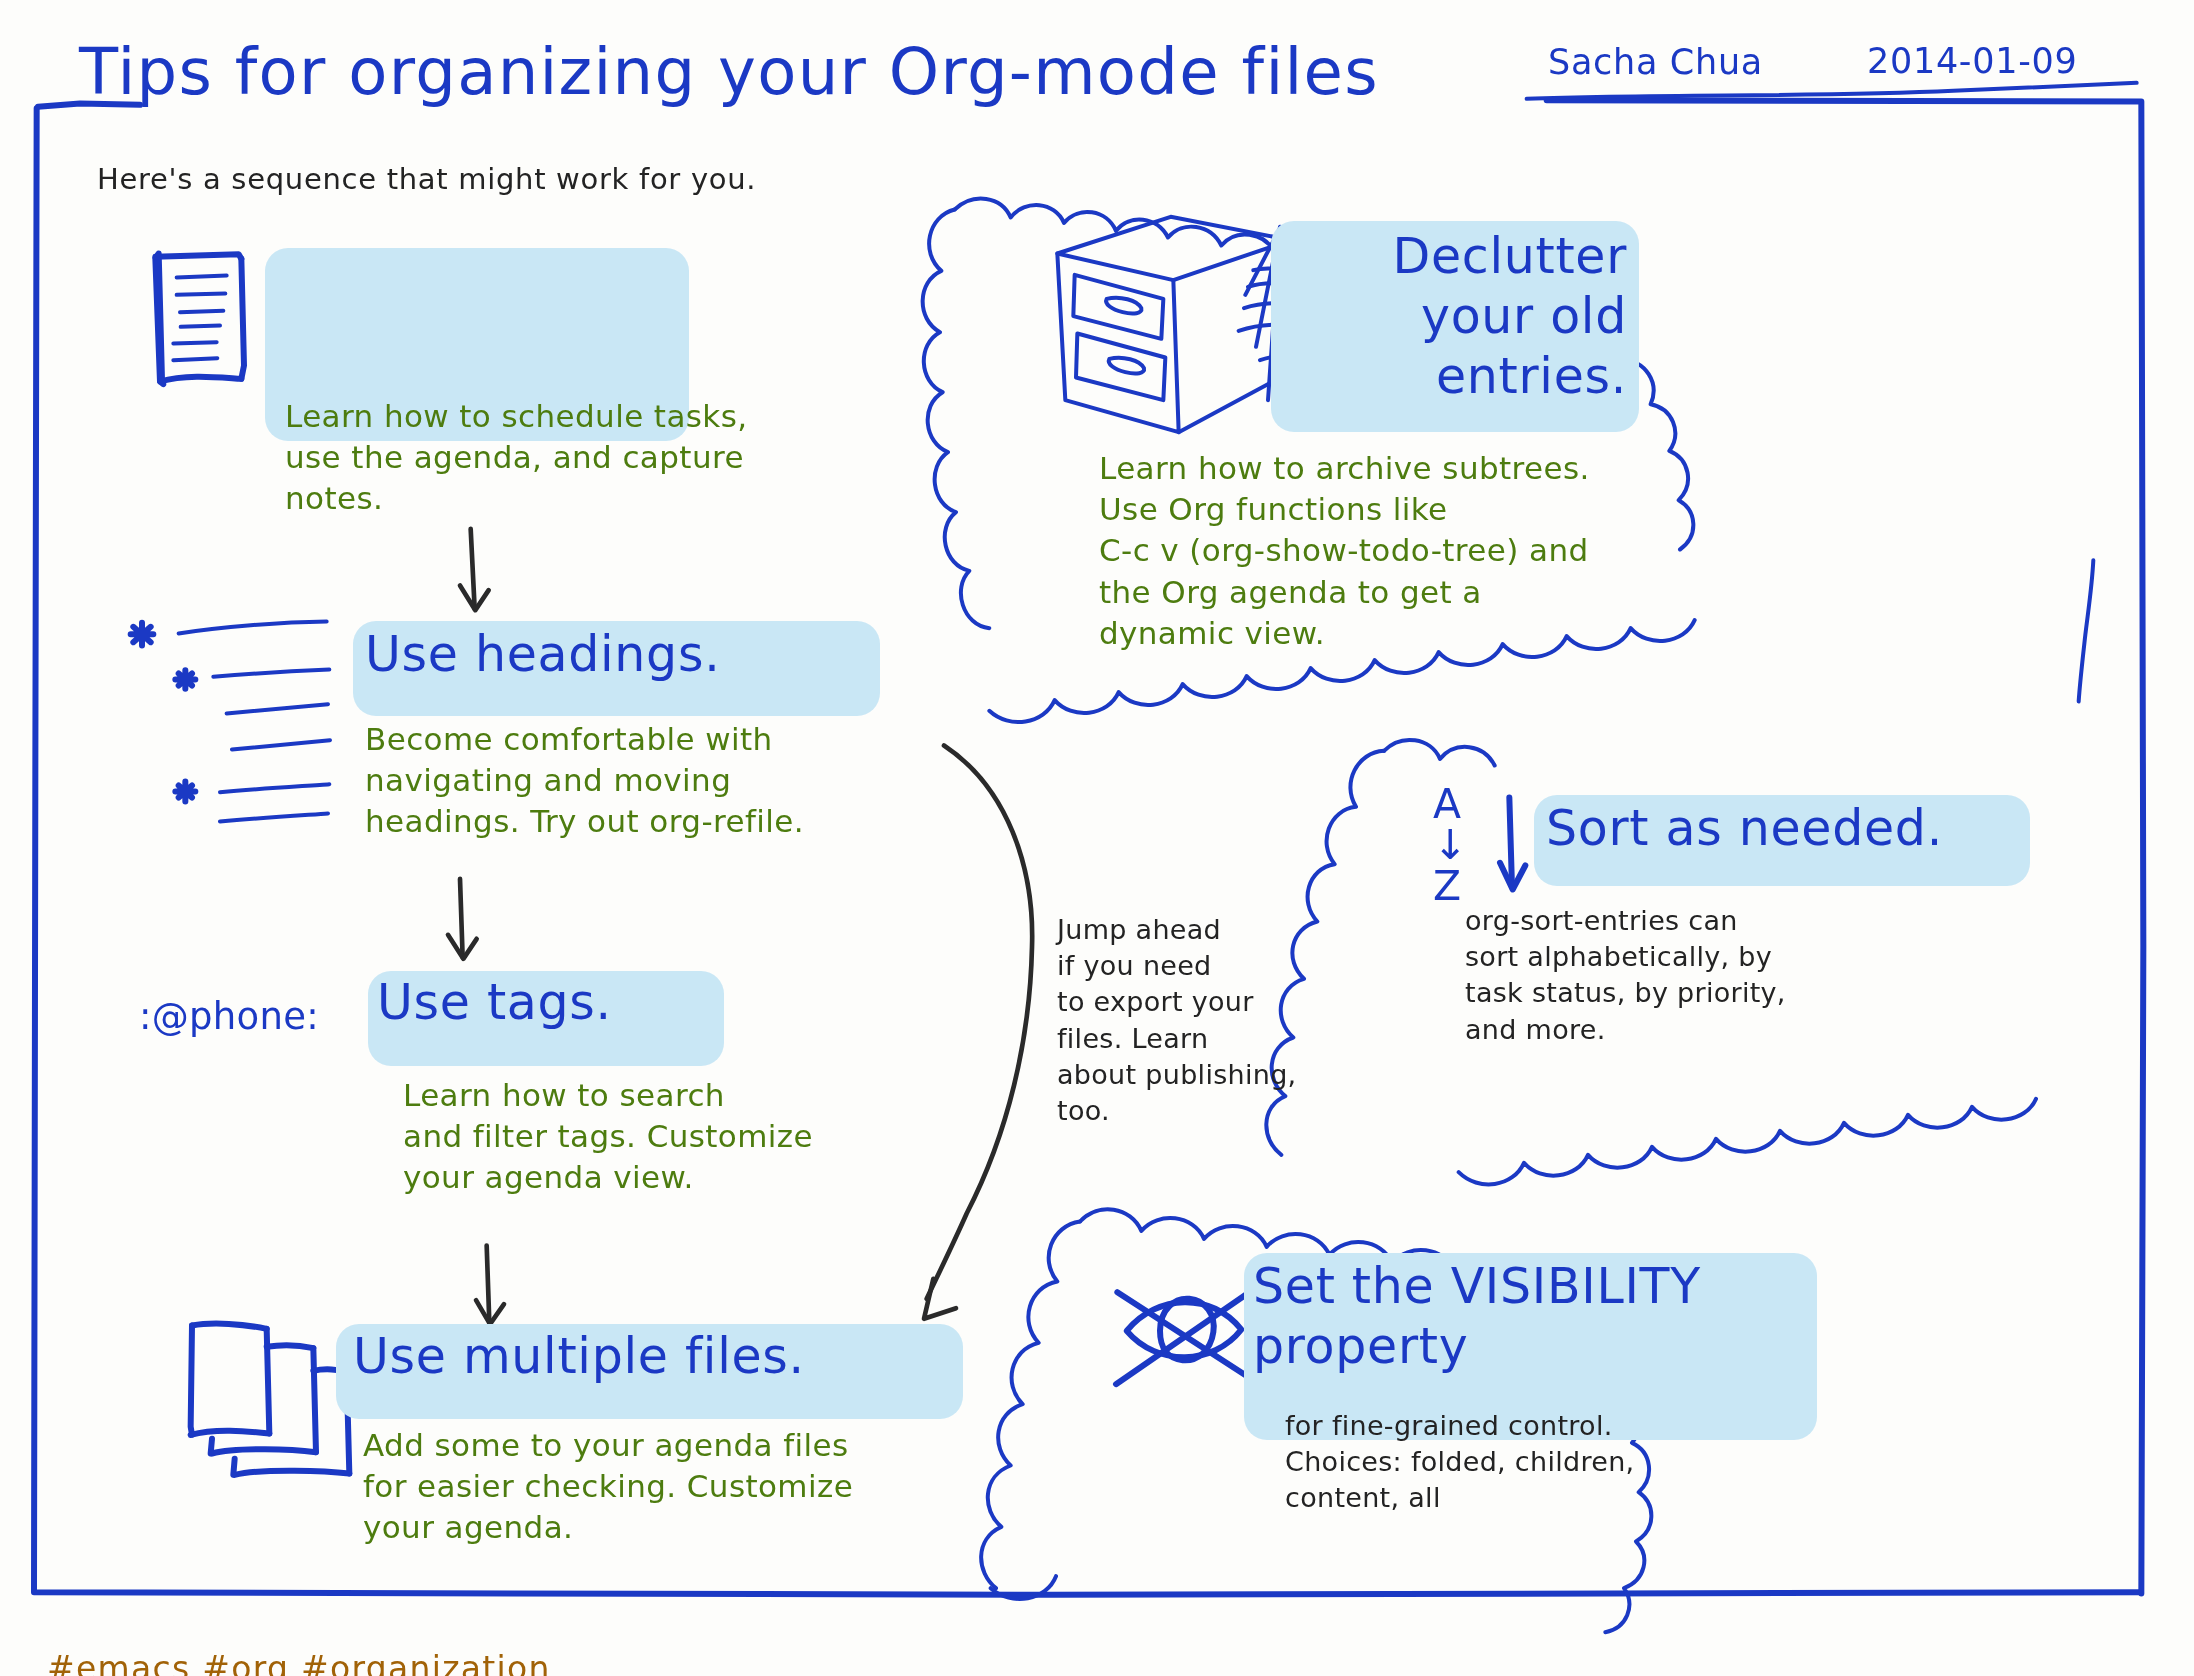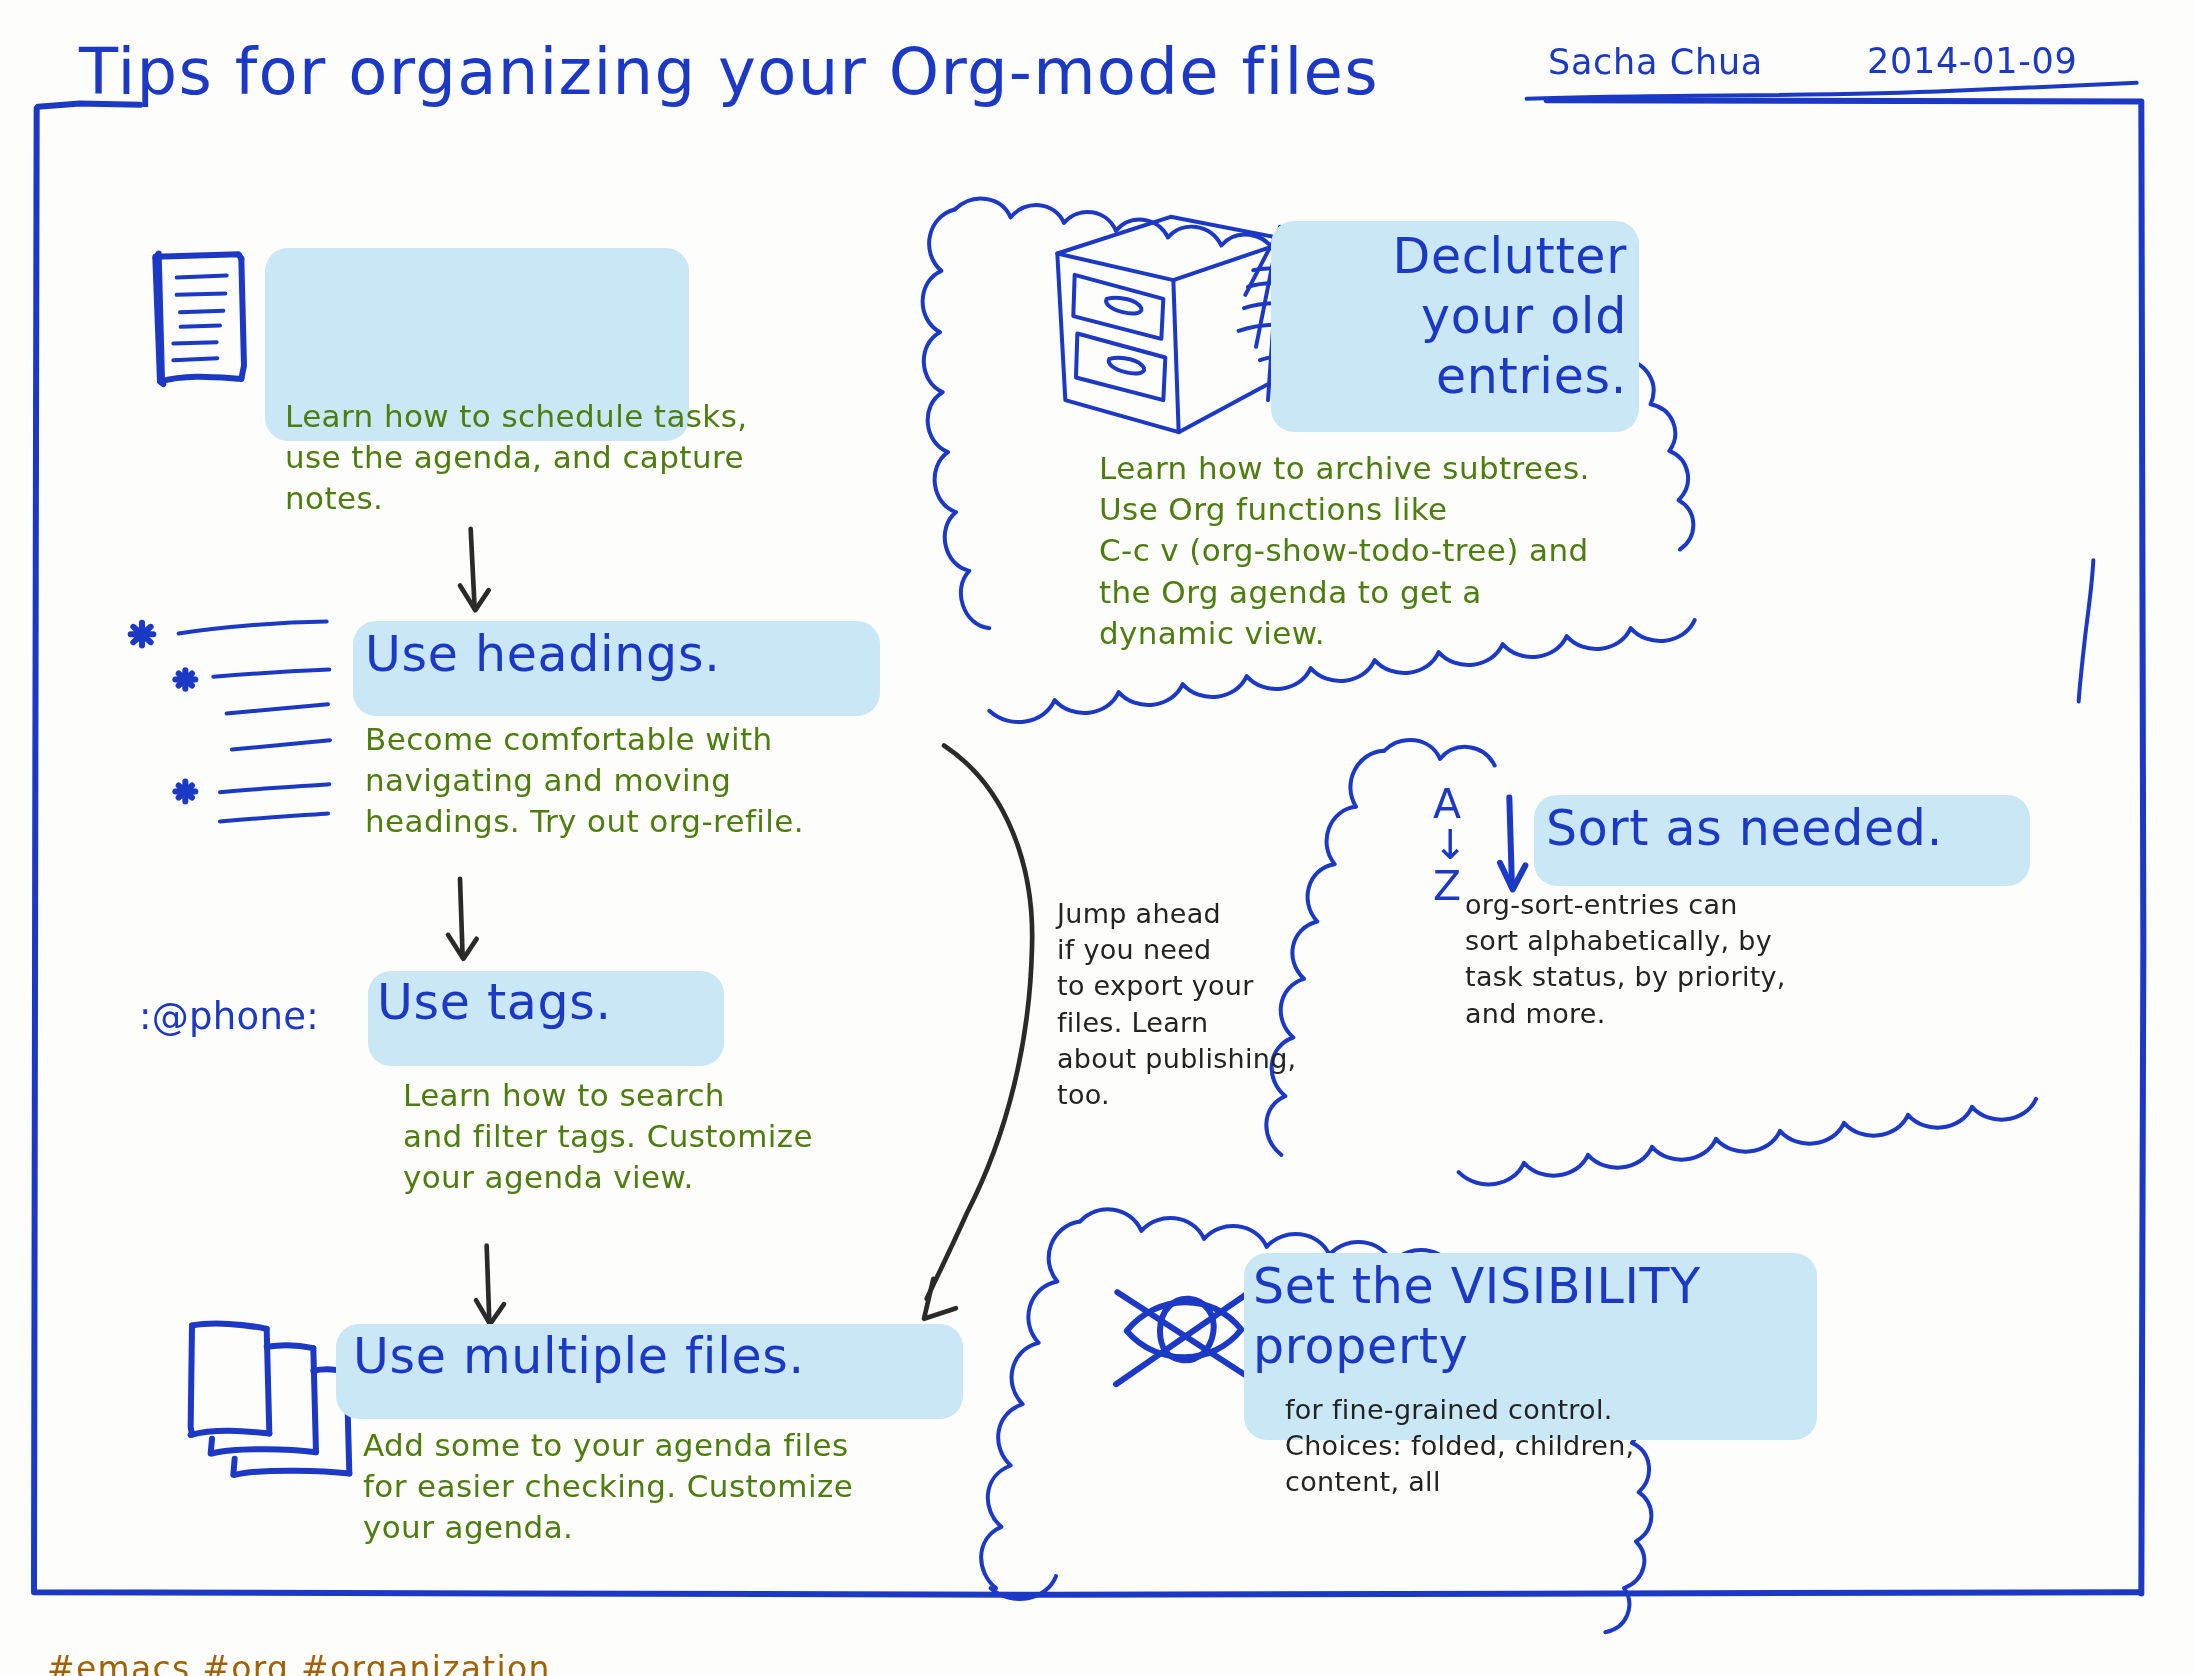--- a/index.html
+++ b/index.html
@@ -73,20 +73,21 @@
     color: #4d7c0f;
     line-height: 1.33;
     letter-spacing: 0.4px;
   }
 
   .body-small {
     font-size: 27px;
     color: #232323;
     line-height: 1.34;
     letter-spacing: 0.3px;
+    margin-top: 16px;
   }
 
   .tag-label {
     font-size: 37px;
     color: #1b39c4;
     letter-spacing: 0.3px;
   }
 
   .az-letters {
     font-size: 41px;
@@ -379,20 +380,21 @@
   <div class="hl" style="left:1271px; top:221px; width:368px; height:211px;"></div>
   <div class="hl" style="left:1534px; top:795px; width:496px; height:91px;"></div>
   <div class="hl" style="left:1244px; top:1253px; width:573px; height:187px;"></div>
 
   <div class="txt title" id="page-title">Tips for organizing your Org-mode files</div>
 
   <div class="txt byline" id="byline-author">Sacha Chua</div>
 
   <div class="txt byline" id="byline-date">2014-01-09</div>
 
+  <div class="txt intro" id="intro-line">Here's a sequence that might work for you.</div>
 
   <div class="txt body-black" id="s1-body">Learn how to schedule tasks,
 use the agenda, and capture
 notes.</div>
 
   <div class="txt heading-blue" id="s2-heading">Use headings.</div>
   <div class="txt body-black" id="s2-body">Become comfortable with
 navigating and moving
 headings. Try out org-refile.</div>
 

